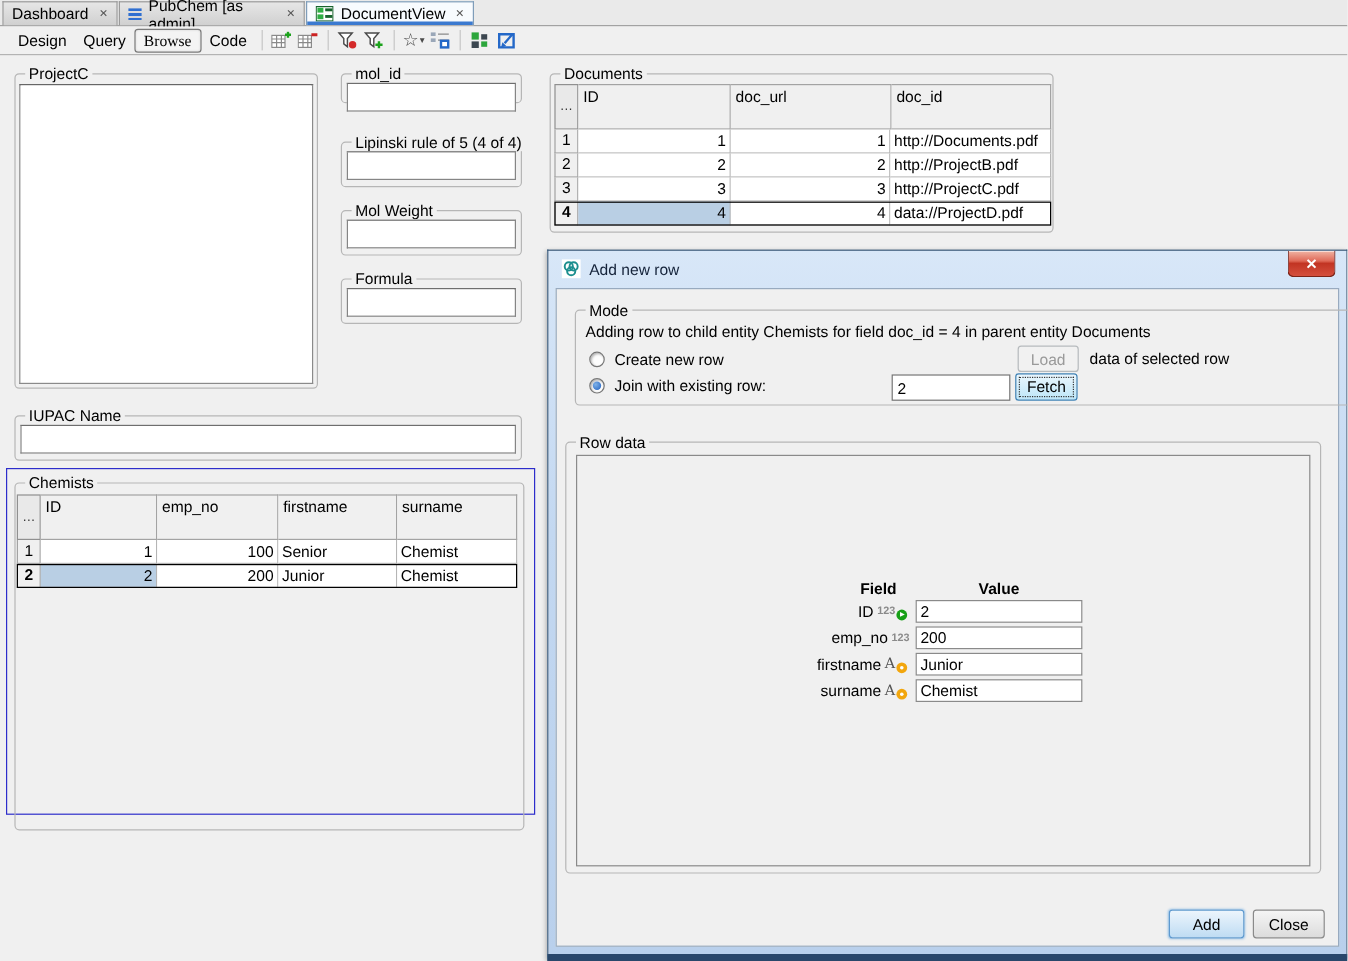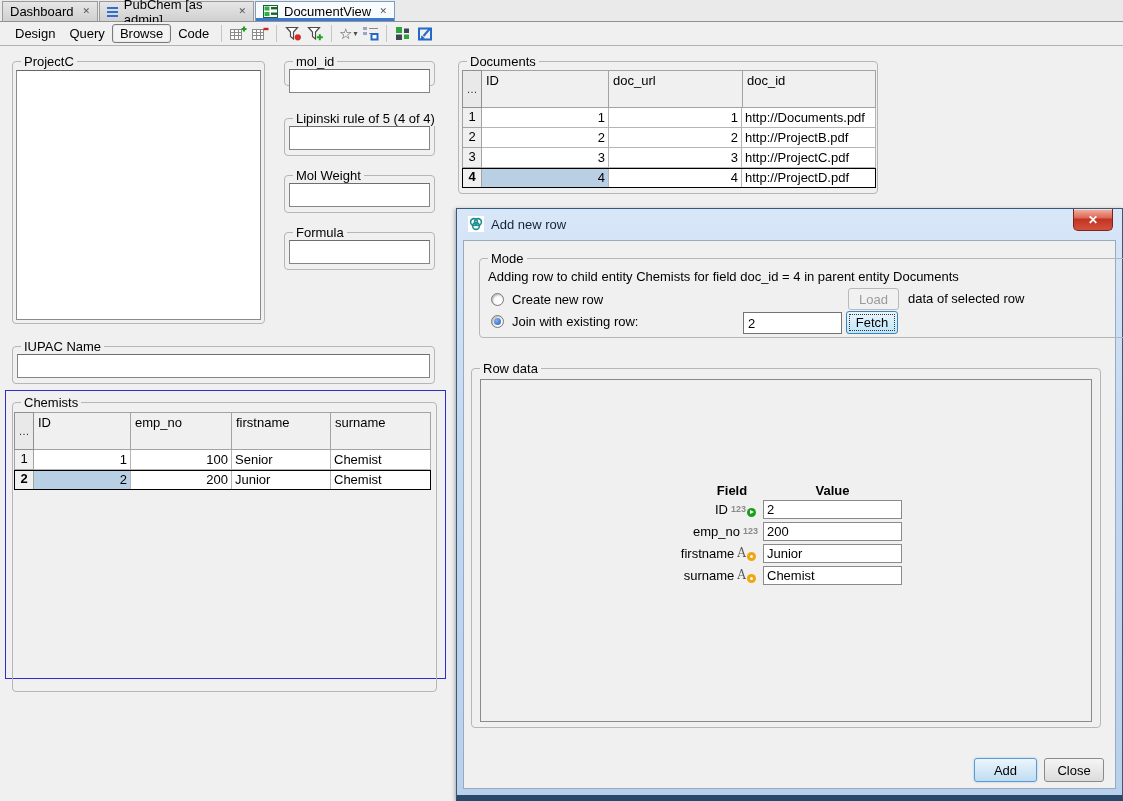--- a/index.html
+++ b/index.html
@@ -19,21 +19,21 @@
   .tab-close { margin-left:auto; font-size:9px; color:#555; line-height:9px; }
   .hamburger { width:12px; height:10px;
     background:repeating-linear-gradient(#2f6fd1 0 2px, transparent 2px 4px); }
 
   
   .toolbar { position:absolute; left:0; top:22px; width:100%; height:24px; background:#f0f0f0;
              border-bottom:1px solid #b3b3b3; box-sizing:border-box; display:flex; align-items:center;
              padding-left:8px; }
   .tb-text { padding:2px 7px; }
   .tb-browse { border:1px solid #7a7a7a; border-radius:3px; background:#f4f4f4; padding:1px 7px;
-               box-shadow:inset 0 0 2px rgba(0,0,0,.15); }
+               box-shadow:inset 0 0 2px rgba(0,0,0,.15);font-family:Liberation Serif, serif; }
   .tb-sep { width:1px; height:17px; background:#c6c6c6; margin:0 5px; }
   .tb-icon { width:22px; height:18px; display:flex; align-items:center; justify-content:center; }
   .tb-star { font-size:15px; color:#4a4a4a; line-height:15px; }
   .tb-caret { font-size:8px; color:#4a4a4a; margin-left:1px; }
 
   
   .group { position:absolute; border:1px solid #b6b6b6; border-radius:4px; box-sizing:border-box; }
   .group-label { position:absolute; top:-8px; left:8px; background:#f0f0f0; padding:0 3px;
                  line-height:15px; white-space:nowrap; }
   .field-input { position:absolute; left:4px; right:4px; top:7px; height:24px; background:#fff;
@@ -284,21 +284,21 @@
     <div class="trow brow">
       <div class="rnum">3</div>
       <div class="cell num" style="width:127px">3</div>
       <div class="cell num" style="width:133px">3</div>
       <div class="cell" style="width:134px">http://ProjectC.pdf</div>
     </div>
     <div class="trow brow sel">
       <div class="rnum">4</div>
       <div class="cell num selc" style="width:127px">4</div>
       <div class="cell num" style="width:133px">4</div>
-      <div class="cell" style="width:134px">http://ProjectD.pdf</div>
+      <div class="cell" style="width:134px">data://ProjectD.pdf</div>
     </div>
   </div>
 
   <div id="chem-focus"></div>
   <div class="group" id="grp-chemists">
     <span class="group-label">Chemists</span>
   </div>
   <div class="dtable" style="left:14px; top:412px;">
     <div class="trow thead">
       <div class="corner">…</div>

